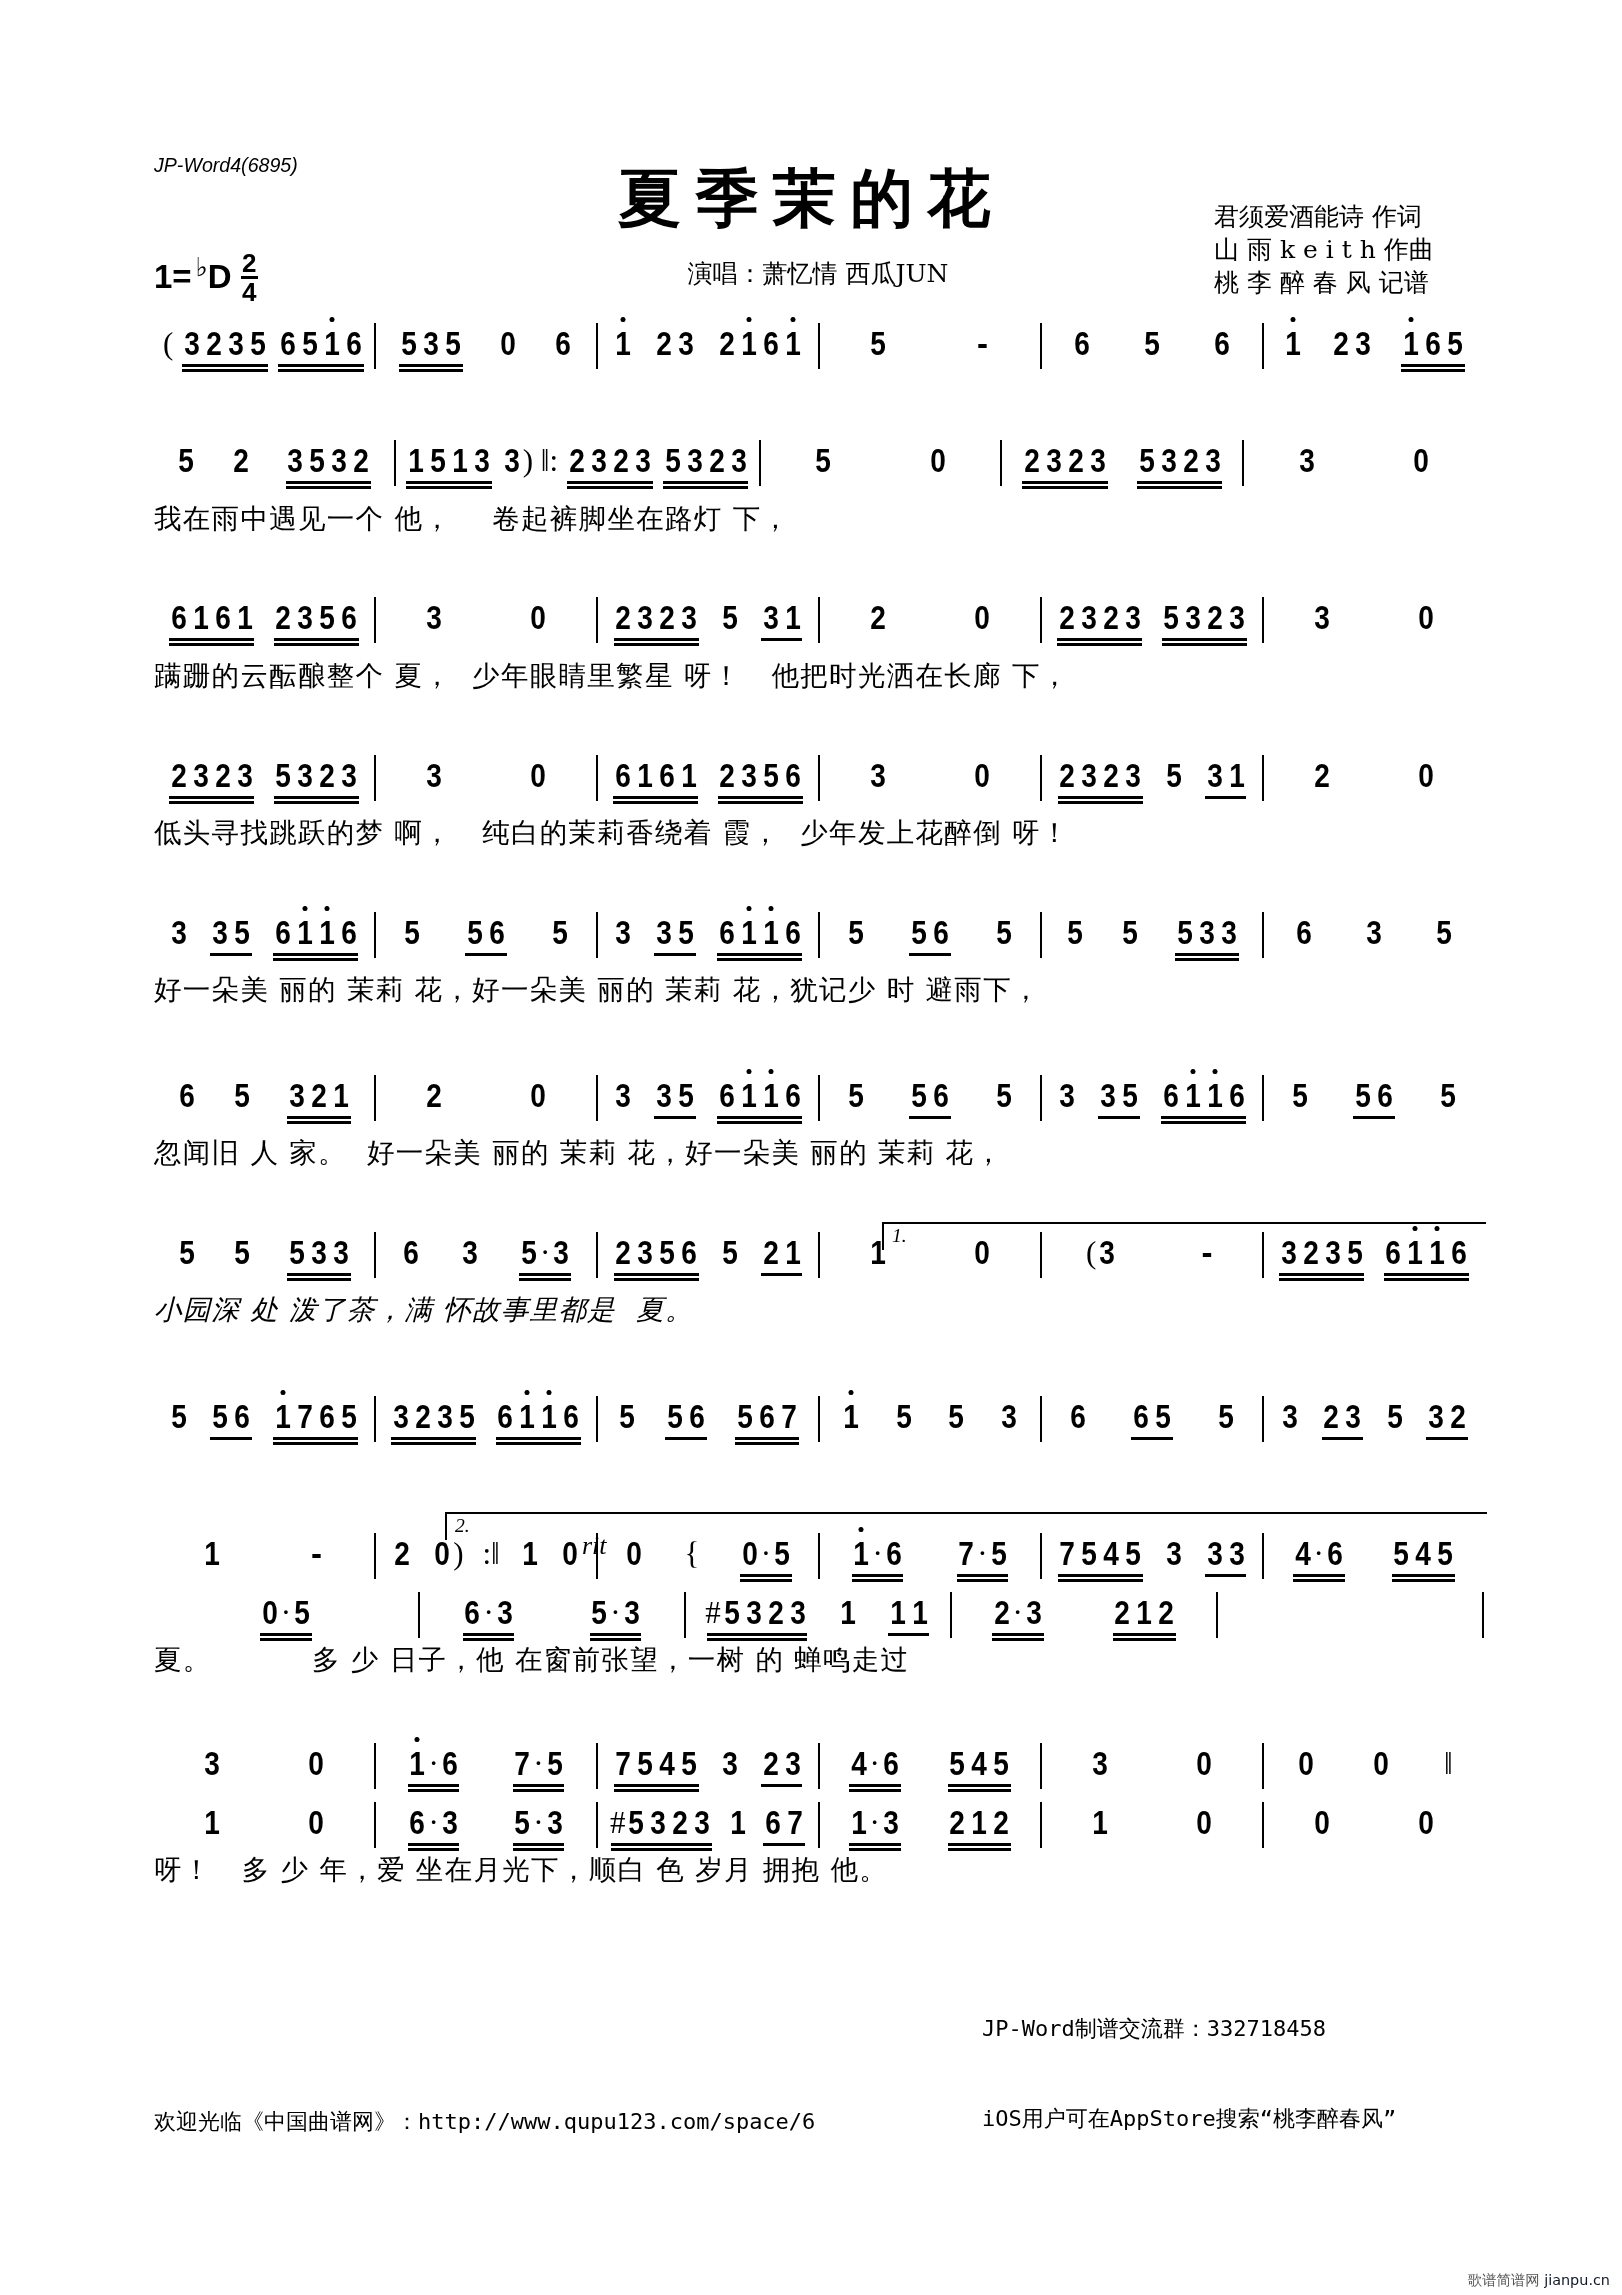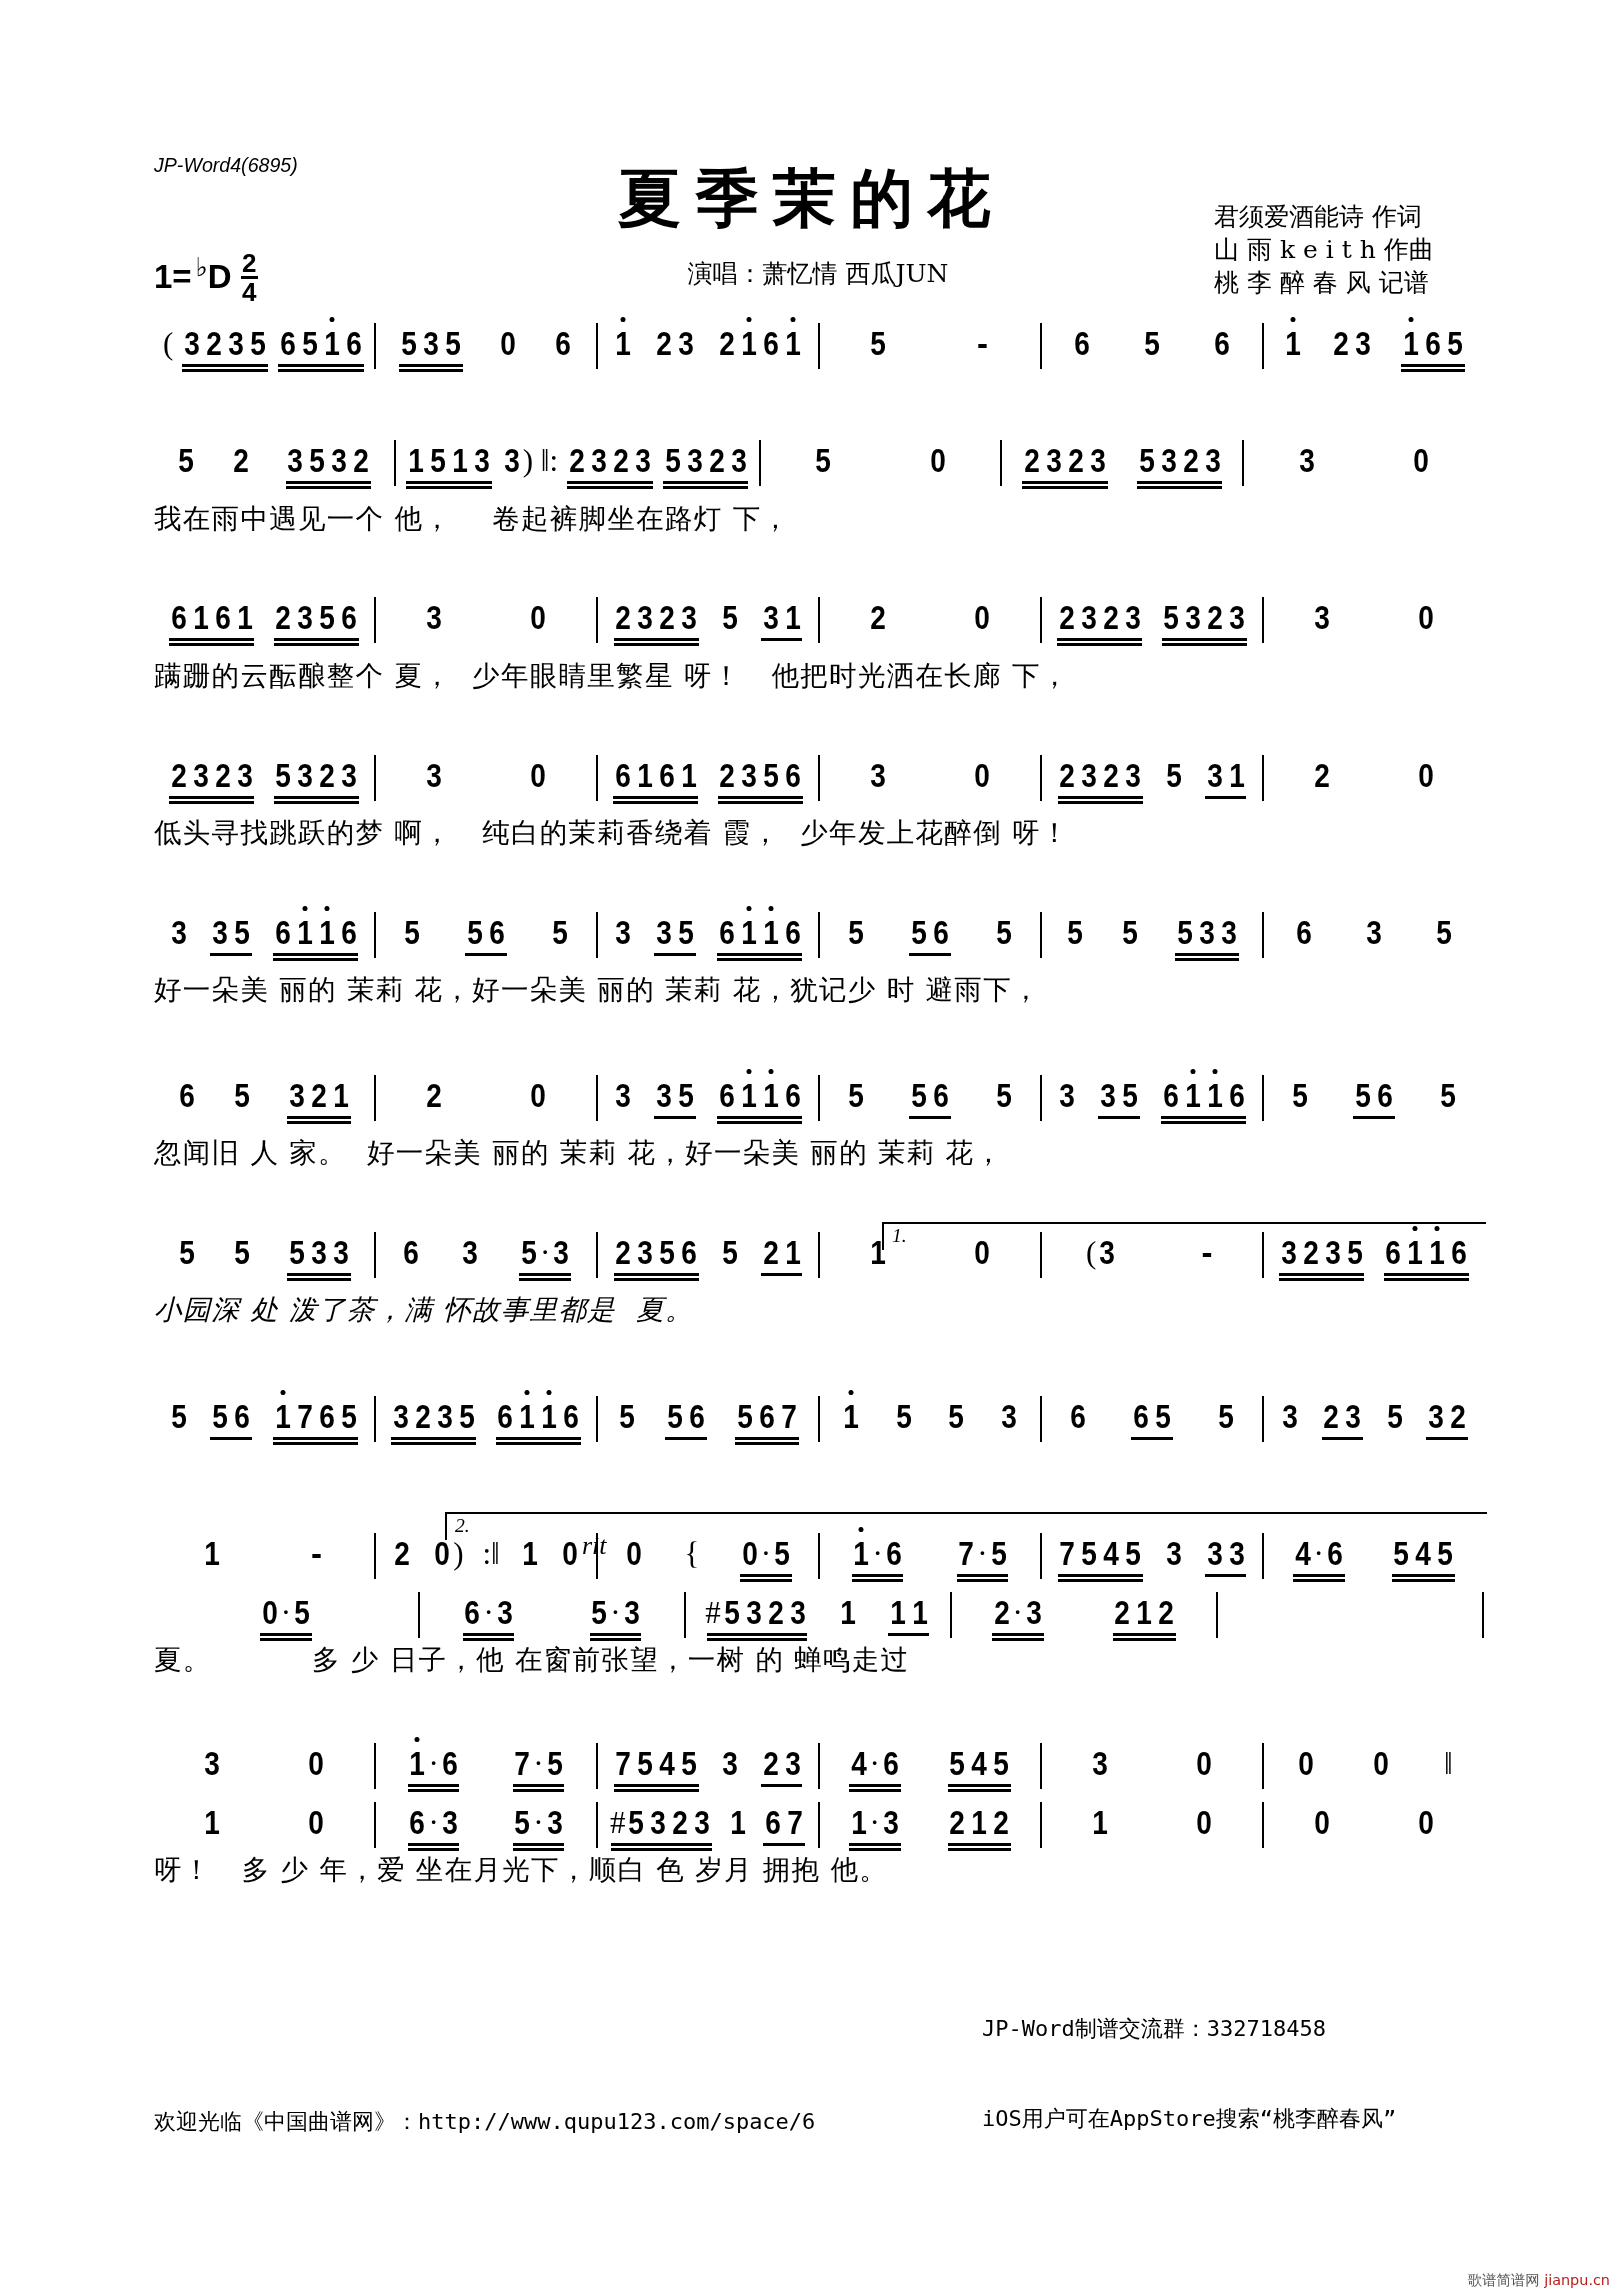--- a/index.html
+++ b/index.html
@@ -24,21 +24,21 @@
   .n .hi{position:absolute;left:50%;top:-10.5px;width:5.2px;height:5.2px;margin-left:-2.6px;border-radius:50%;background:#000;}
   .u{position:absolute;height:2.6px;background:#000;}
   .dash{font-weight:bold;font-size:33px;line-height:33px;width:22px;text-align:center;}
   .sym{font-size:31px;line-height:33px;font-family:"Liberation Serif",serif;}
   .lyric{position:absolute;left:154px;font-size:27.5px;font-family:"DejaVu Serif",serif;white-space:pre;letter-spacing:1.3px;}
   .volta{position:absolute;border-top:2.6px solid #000;border-left:2px solid #000;height:26px;}
   .volta span{position:absolute;left:7.9px;top:1.3px;font-style:italic;font-size:19.6px;font-family:"Liberation Serif",serif;}
   .footer{left:154px;top:2047px;font-size:22px;line-height:30px;font-family:"DejaVu Sans Mono",monospace;white-space:pre;}
   .footer2{left:982px;top:1954px;font-size:22px;line-height:30px;font-family:"DejaVu Sans Mono",monospace;white-space:pre;}
   .wm{right:13px;bottom:5.2px;font-size:14.4px;color:#555;font-family:"DejaVu Serif",serif;}
-  .wm .en{color:#b91c1c;font-family:"DejaVu Sans",sans-serif;}
+  .wm .en{color:#0f172a;font-family:"DejaVu Sans",sans-serif;}
   .rit{font-style:italic;font-family:"Liberation Serif",serif;font-size:26px;}
 </style>
 </head>
 <body>
 
 <div class="abs hdr-left">JP-Word4(6895)</div>
 <div class="abs title">夏季茉的花</div>
 <div class="abs key">
   <span>1=</span>
   <span class="flat">♭</span>

